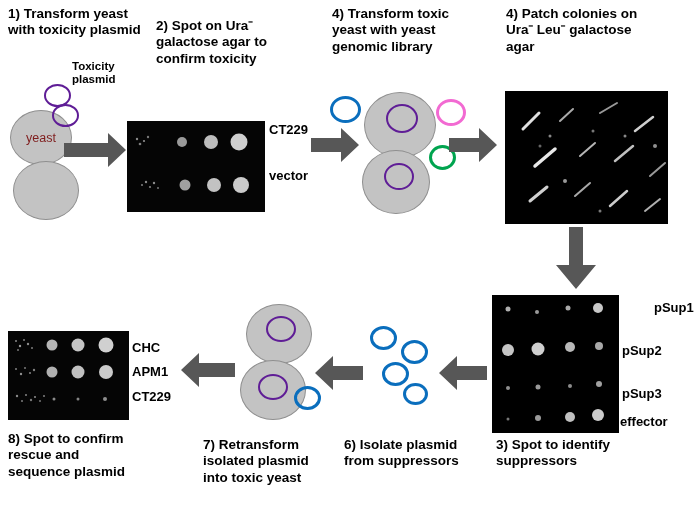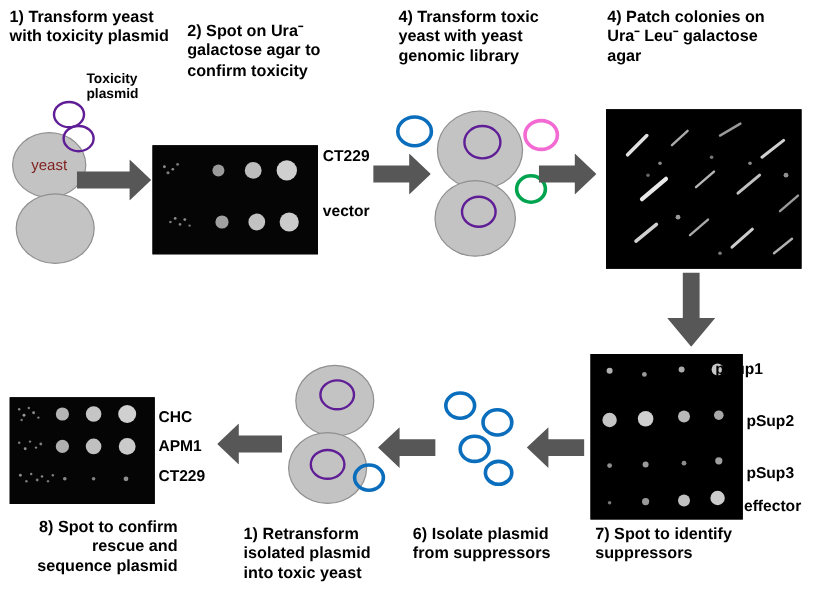--- a/index.html
+++ b/index.html
@@ -41,28 +41,28 @@
 with toxicity plasmid</div>
   <div class="step-label" style="left:156px; top:18px; width:140px;">2) Spot on Ura⁻
 galactose agar to
 confirm toxicity</div>
   <div class="step-label" style="left:332px; top:6px; width:155px;">4) Transform toxic
 yeast with yeast
 genomic library</div>
   <div class="step-label" style="left:506px; top:6px; width:170px;">4) Patch colonies on
 Ura⁻ Leu⁻ galactose
 agar</div>
-  <div class="step-label" style="left:496px; top:437px; width:160px;">7) Spot to identify
+  <div class="step-label" style="left:496px; top:437px; width:160px;">3) Spot to identify
 suppressors</div>
   <div class="step-label" style="left:344px; top:437px; width:140px;">6) Isolate plasmid
 from suppressors</div>
-  <div class="step-label" style="left:203px; top:437px; width:135px;">1) Retransform
+  <div class="step-label" style="left:203px; top:437px; width:135px;">7) Retransform
 isolated plasmid
 into toxic yeast</div>
-  <div class="step-label" style="left:8px; top:431px; width:140px;text-align:right;">8) Spot to confirm
+  <div class="step-label" style="left:8px; top:431px; width:140px;">8) Spot to confirm
 rescue and
 sequence plasmid</div>
 
   <div class="small-label" style="left:72px; top:60px; width:70px;">Toxicity
 plasmid</div>
 
   <div class="cell" style="left:10px; top:110px; width:60px; height:53px;">
     <span class="cell-label">yeast</span>
   </div>
   <div class="cell" style="left:13px; top:161px; width:64px; height:57px;"></div>
@@ -163,21 +163,21 @@
       <circle cx="16" cy="93" r="2" fill="#909090"></circle>
         <circle cx="46" cy="92" r="2.5" fill="#9a9a9a"></circle>
       <circle cx="78" cy="91" r="2" fill="#8c8c8c"></circle>
         <circle cx="107" cy="89" r="3" fill="#a0a0a0"></circle>
       <circle cx="16" cy="124" r="1.5" fill="#777"></circle>
         <circle cx="46" cy="123" r="3" fill="#9a9a9a"></circle>
       <circle cx="78" cy="122" r="5" fill="#c0c0c0"></circle>
         <circle cx="106" cy="120" r="6" fill="#ccc"></circle>
     </svg>
   </div>
-  <div class="side-label" style="left:596px; top:300px;">pSup1</div>
+  <div class="side-label" style="left:654px; top:300px;">pSup1</div>
   <div class="side-label" style="left:622px; top:343px;">pSup2</div>
   <div class="side-label" style="left:622px; top:386px;">pSup3</div>
   <div class="side-label" style="left:620px; top:414px;">effector</div>
 
   <div class="arrow" style="left:439px; top:356px;">
     <svg width="48" height="34">
         <polygon points="18,10 48,10 48,24 18,24 18,34 0,17 18,0" fill="#575757"></polygon>
       </svg>
   </div>
 

